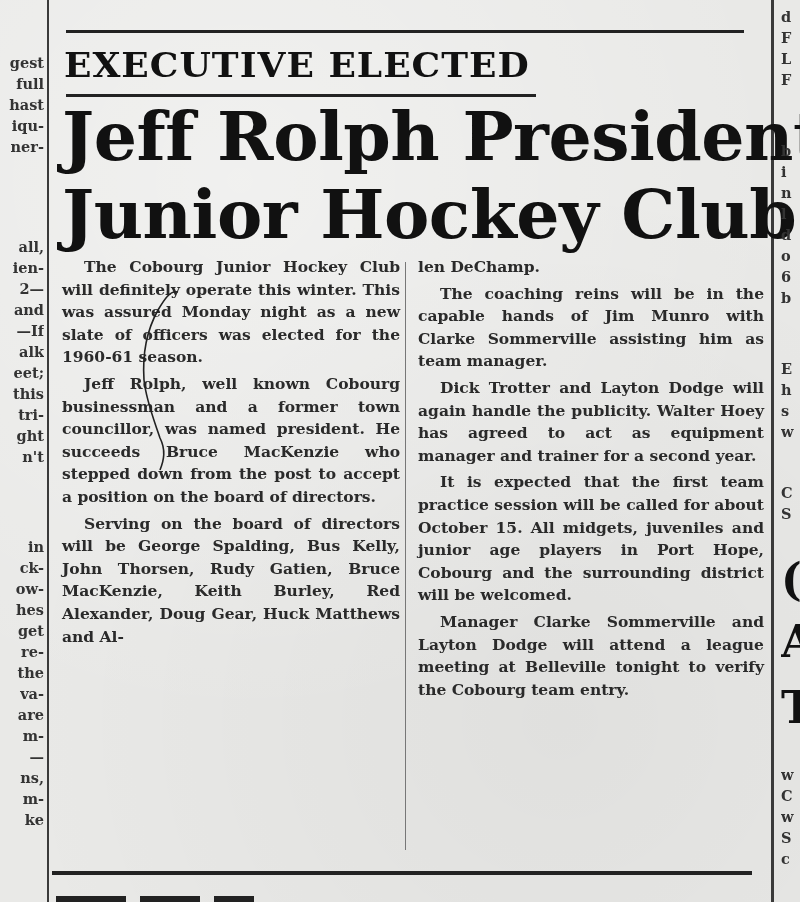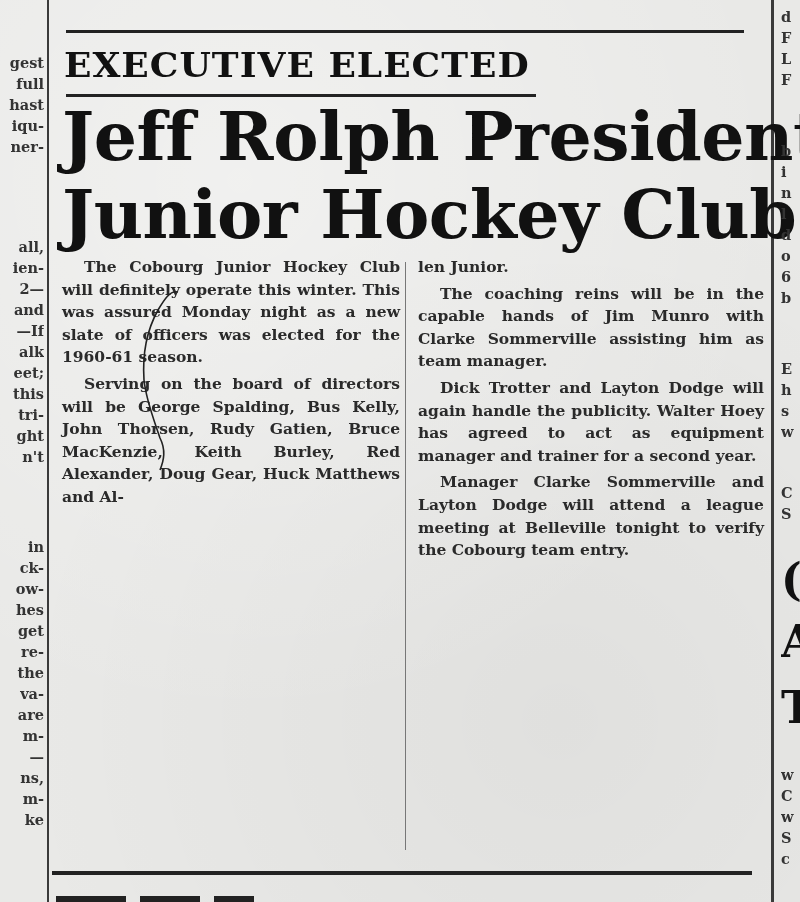--- a/index.html
+++ b/index.html
@@ -92,27 +92,29 @@
 
   <div class="hrule top"></div>
   <div class="kicker">EXECUTIVE ELECTED</div>
   <div class="hrule kicker-under"></div>
 
   <div class="headline l1">Jeff Rolph President</div>
   <div class="headline l2">Junior Hockey Club</div>
 
   <div class="col a">
     <p>The Cobourg Junior Hockey Club will definitely operate this winter. This was assured Monday night as a new slate of officers was elected for the 1960-61 season.</p>
+    <p>Jeff Rolph, well known Cobourg businessman and a former town councillor, was named president. He succeeds Bruce MacKenzie who stepped down from the post to accept a position on the board of directors.</p>
     <p>Serving on the board of directors will be George Spalding, Bus Kelly, John Thorsen, Rudy Gatien, Bruce MacKenzie, Keith Burley, Red Alexander, Doug Gear, Huck Matthews and Al-</p>
   </div>
 
   <div class="col b">
-    <p class="cont">len Junior.</p>
+    <p class="cont">len DeChamp.</p>
     <p>The coaching reins will be in the capable hands of Jim Munro with Clarke Sommerville assisting him as team manager.</p>
     <p>Dick Trotter and Layton Dodge will again handle the publicity. Walter Hoey has agreed to act as equipment manager and trainer for a second year.</p>
+    <p>It is expected that the first team practice session will be called for about October 15. All midgets, juveniles and junior age players in Port Hope, Cobourg and the surrounding district will be welcomed.</p>
     <p>Manager Clarke Sommerville and Layton Dodge will attend a league meeting at Belleville tonight to verify the Cobourg team entry.</p>
   </div>
 
   <div class="hrule bottom"></div>
   <div class="bottom-frag">
     <span style="width:70px"></span><span style="width:60px"></span><span style="width:40px"></span>
   </div>
 
   <div class="edge left" style="top:52px">
     <div>gest</div>

